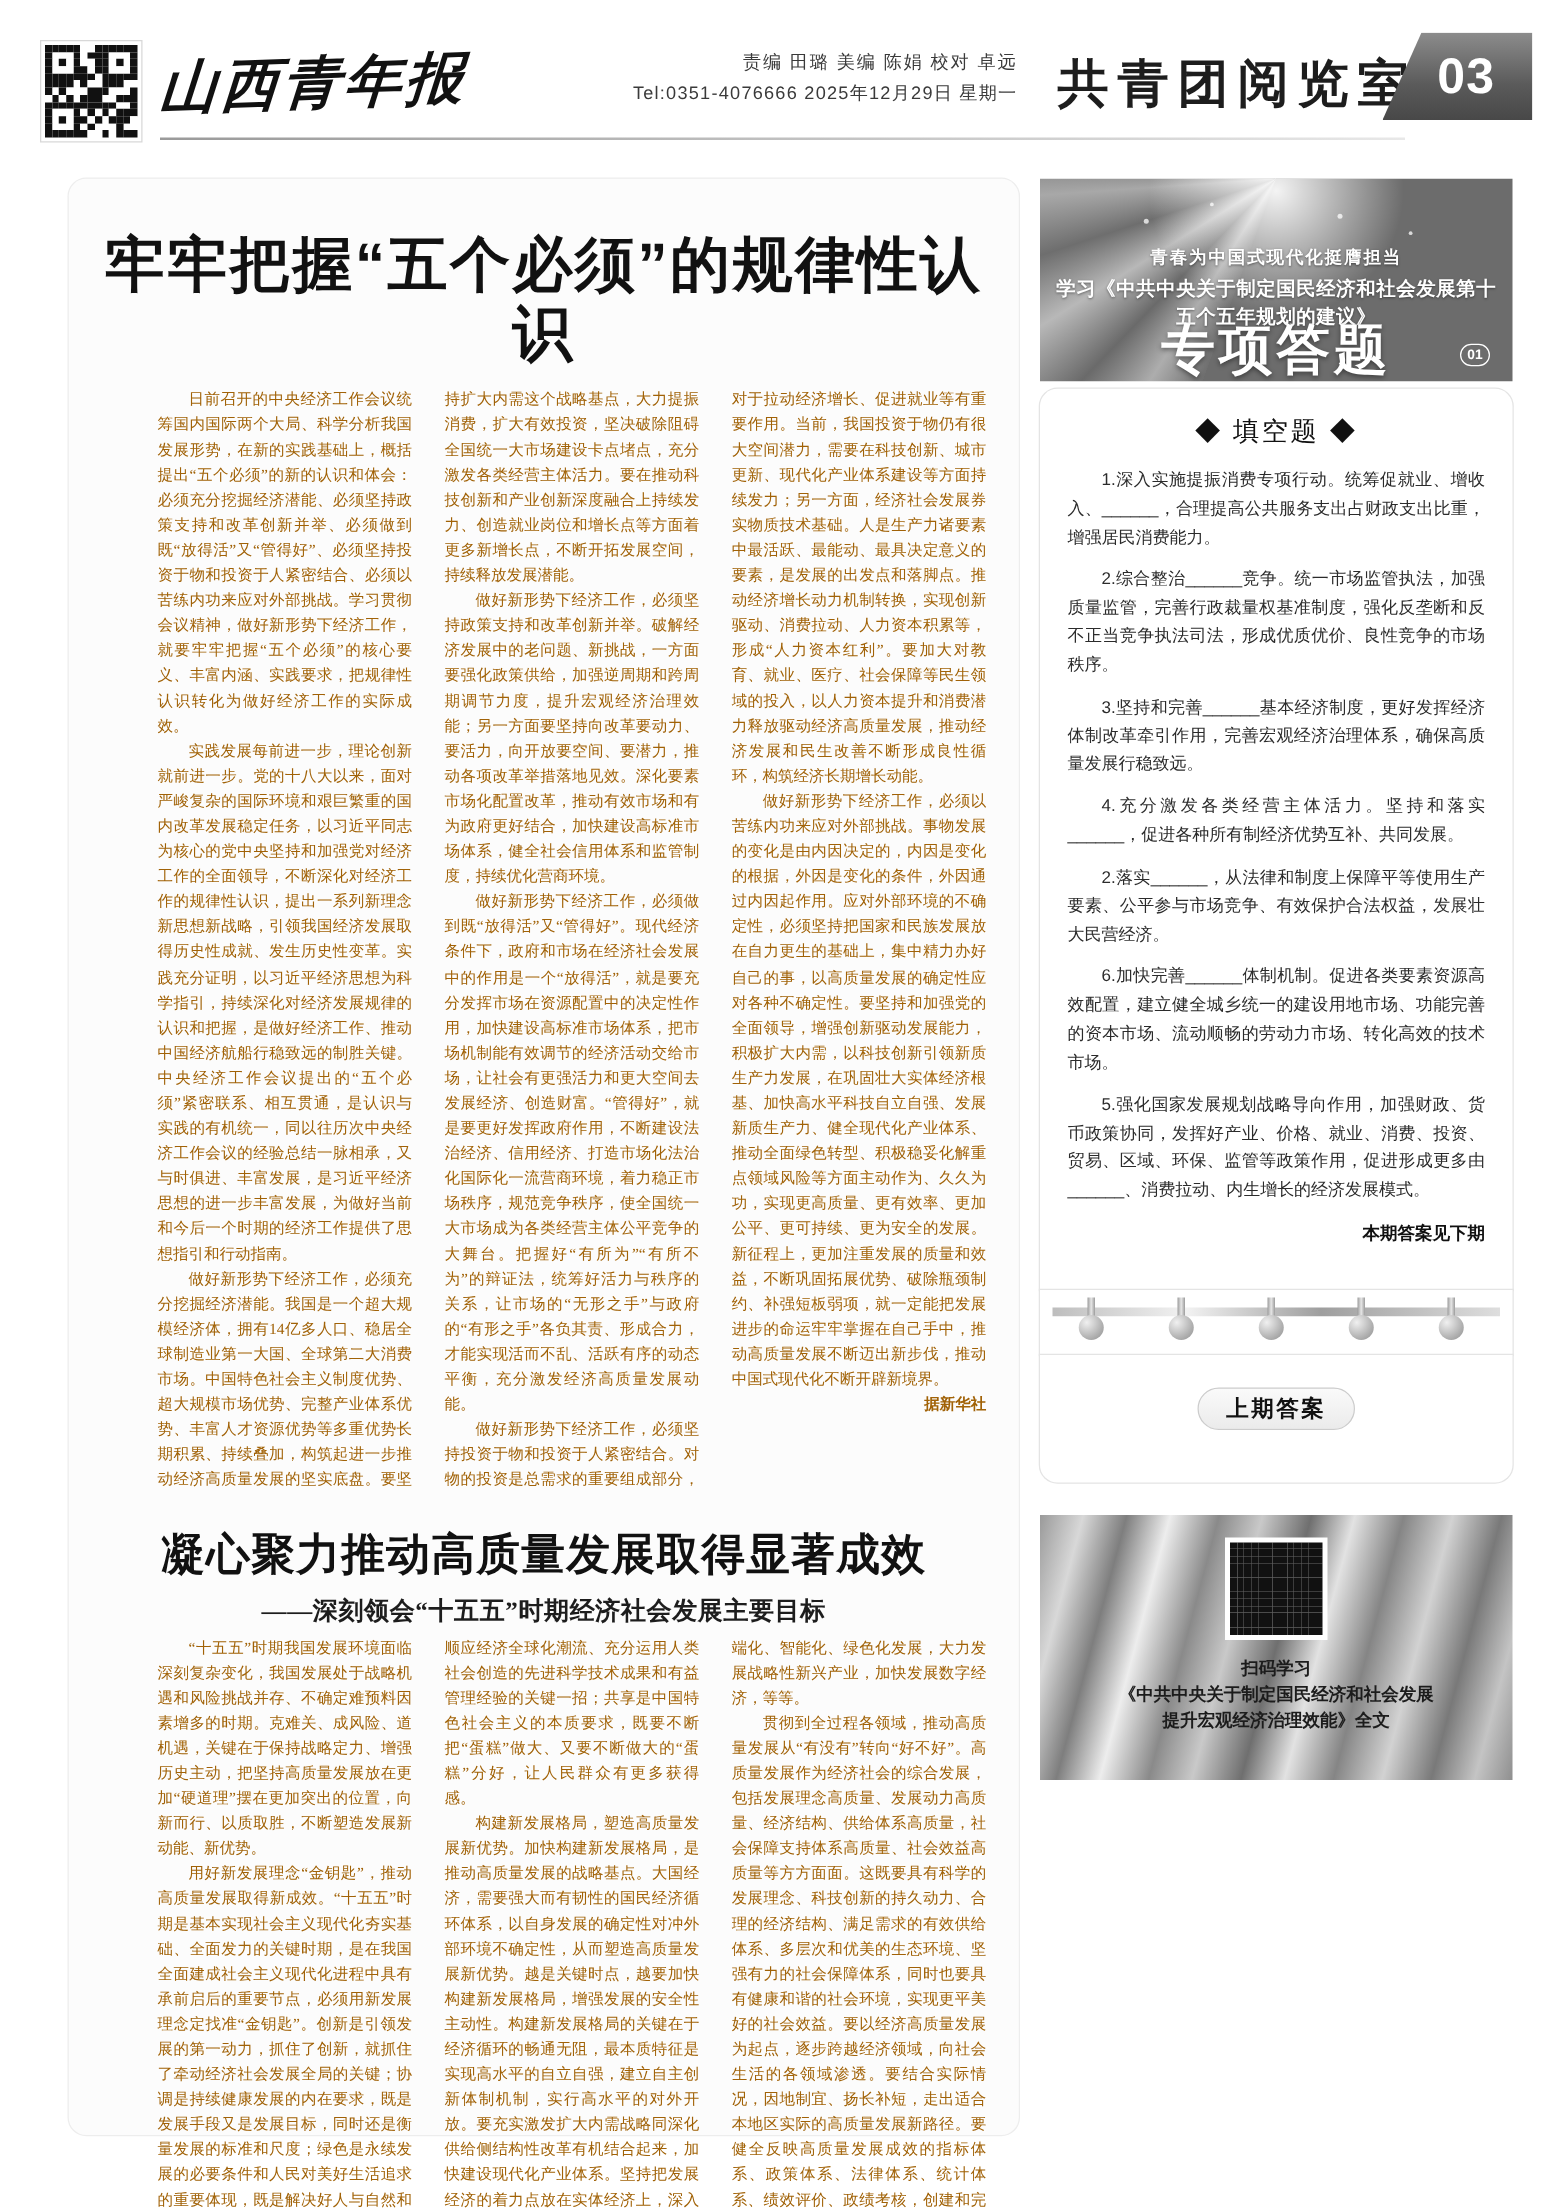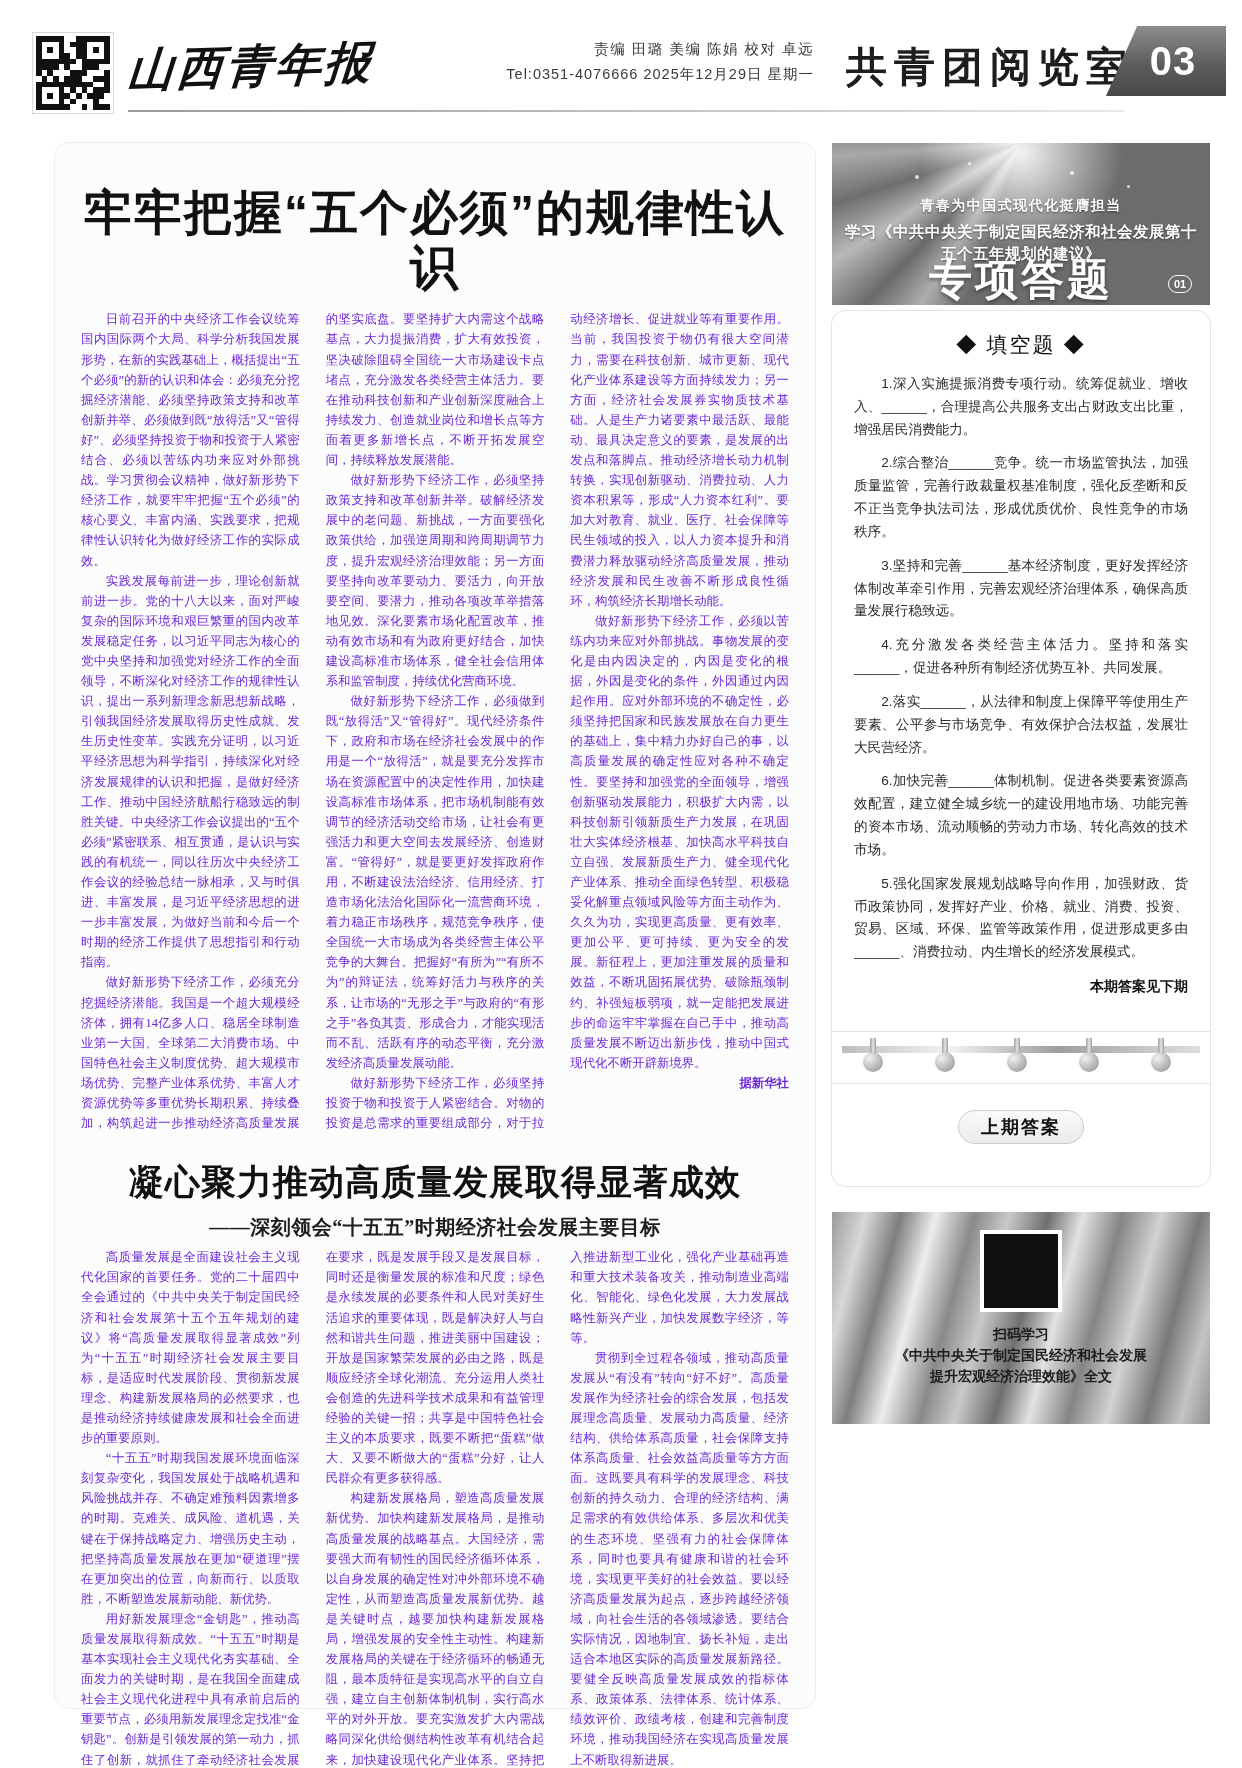--- a/index.html
+++ b/index.html
@@ -65,21 +65,21 @@
   .headline1 {
     text-align: center;
     font-family: "Liberation Sans", "DejaVu Sans", sans-serif;
     font-size: 48px; font-weight: 700; letter-spacing: 2px; color: #111;
     margin: 16px 0 14px 0; line-height: 1.15;
   }
 
   .cols3 {
     column-count: 3; column-gap: 26px; column-rule: 0;
     font-size: 12.4px; line-height: 1.62; text-align: justify;
-    color: #6d28d9; font-family: "Liberation Serif", "DejaVu Serif", serif;
+    color: #a16207; font-family: "Liberation Serif", "DejaVu Serif", serif; margin-left: 45px;
   }
   .cols3 p { text-indent: 2em; margin: 0; }
   .cols3 p.src { text-indent: 0; text-align: right; font-weight: 700; }
 
   .headline2 {
     text-align: center;
     font-family: "Liberation Sans", "DejaVu Sans", sans-serif;
     font-size: 35px; font-weight: 700; letter-spacing: 1px; color: #111;
     margin: 26px 0 8px 0;
   }
@@ -389,21 +389,20 @@
       <p>做好新形势下经济工作，必须做到既“放得活”又“管得好”。现代经济条件下，政府和市场在经济社会发展中的作用是一个“放得活”，就是要充分发挥市场在资源配置中的决定性作用，加快建设高标准市场体系，把市场机制能有效调节的经济活动交给市场，让社会有更强活力和更大空间去发展经济、创造财富。“管得好”，就是要更好发挥政府作用，不断建设法治经济、信用经济、打造市场化法治化国际化一流营商环境，着力稳正市场秩序，规范竞争秩序，使全国统一大市场成为各类经营主体公平竞争的大舞台。把握好“有所为”“有所不为”的辩证法，统筹好活力与秩序的关系，让市场的“无形之手”与政府的“有形之手”各负其责、形成合力，才能实现活而不乱、活跃有序的动态平衡，充分激发经济高质量发展动能。</p>
       <p>做好新形势下经济工作，必须坚持投资于物和投资于人紧密结合。对物的投资是总需求的重要组成部分，对于拉动经济增长、促进就业等有重要作用。当前，我国投资于物仍有很大空间潜力，需要在科技创新、城市更新、现代化产业体系建设等方面持续发力；另一方面，经济社会发展券实物质技术基础。人是生产力诸要素中最活跃、最能动、最具决定意义的要素，是发展的出发点和落脚点。推动经济增长动力机制转换，实现创新驱动、消费拉动、人力资本积累等，形成“人力资本红利”。要加大对教育、就业、医疗、社会保障等民生领域的投入，以人力资本提升和消费潜力释放驱动经济高质量发展，推动经济发展和民生改善不断形成良性循环，构筑经济长期增长动能。</p>
       <p>做好新形势下经济工作，必须以苦练内功来应对外部挑战。事物发展的变化是由内因决定的，内因是变化的根据，外因是变化的条件，外因通过内因起作用。应对外部环境的不确定性，必须坚持把国家和民族发展放在自力更生的基础上，集中精力办好自己的事，以高质量发展的确定性应对各种不确定性。要坚持和加强党的全面领导，增强创新驱动发展能力，积极扩大内需，以科技创新引领新质生产力发展，在巩固壮大实体经济根基、加快高水平科技自立自强、发展新质生产力、健全现代化产业体系、推动全面绿色转型、积极稳妥化解重点领域风险等方面主动作为、久久为功，实现更高质量、更有效率、更加公平、更可持续、更为安全的发展。新征程上，更加注重发展的质量和效益，不断巩固拓展优势、破除瓶颈制约、补强短板弱项，就一定能把发展进步的命运牢牢掌握在自己手中，推动高质量发展不断迈出新步伐，推动中国式现代化不断开辟新境界。</p>
       <p class="src">据新华社</p>
     </div>
 
     <h2 class="headline2">凝心聚力推动高质量发展取得显著成效</h2>
     <div class="subhead2">——深刻领会“十五五”时期经济社会发展主要目标</div>
 
     <div class="cols3">
-      <p>高质量发展是全面建设社会主义现代化国家的首要任务。党的二十届四中全会通过的《中共中央关于制定国民经济和社会发展第十五个五年规划的建议》将“高质量发展取得显著成效”列为“十五五”时期经济社会发展主要目标，是适应时代发展阶段、贯彻新发展理念、构建新发展格局的必然要求，也是推动经济持续健康发展和社会全面进步的重要原则。</p>
       <p>“十五五”时期我国发展环境面临深刻复杂变化，我国发展处于战略机遇和风险挑战并存、不确定难预料因素增多的时期。克难关、成风险、道机遇，关键在于保持战略定力、增强历史主动，把坚持高质量发展放在更加“硬道理”摆在更加突出的位置，向新而行、以质取胜，不断塑造发展新动能、新优势。</p>
       <p>用好新发展理念“金钥匙”，推动高质量发展取得新成效。“十五五”时期是基本实现社会主义现代化夯实基础、全面发力的关键时期，是在我国全面建成社会主义现代化进程中具有承前启后的重要节点，必须用新发展理念定找准“金钥匙”。创新是引领发展的第一动力，抓住了创新，就抓住了牵动经济社会发展全局的关键；协调是持续健康发展的内在要求，既是发展手段又是发展目标，同时还是衡量发展的标准和尺度；绿色是永续发展的必要条件和人民对美好生活追求的重要体现，既是解决好人与自然和谐共生问题，推进美丽中国建设；开放是国家繁荣发展的必由之路，既是顺应经济全球化潮流、充分运用人类社会创造的先进科学技术成果和有益管理经验的关键一招；共享是中国特色社会主义的本质要求，既要不断把“蛋糕”做大、又要不断做大的“蛋糕”分好，让人民群众有更多获得感。</p>
       <p>构建新发展格局，塑造高质量发展新优势。加快构建新发展格局，是推动高质量发展的战略基点。大国经济，需要强大而有韧性的国民经济循环体系，以自身发展的确定性对冲外部环境不确定性，从而塑造高质量发展新优势。越是关键时点，越要加快构建新发展格局，增强发展的安全性主动性。构建新发展格局的关键在于经济循环的畅通无阻，最本质特征是实现高水平的自立自强，建立自主创新体制机制，实行高水平的对外开放。要充实激发扩大内需战略同深化供给侧结构性改革有机结合起来，加快建设现代化产业体系。坚持把发展经济的着力点放在实体经济上，深入推进新型工业化，强化产业基础再造和重大技术装备攻关，推动制造业高端化、智能化、绿色化发展，大力发展战略性新兴产业，加快发展数字经济，等等。</p>
       <p>贯彻到全过程各领域，推动高质量发展从“有没有”转向“好不好”。高质量发展作为经济社会的综合发展，包括发展理念高质量、发展动力高质量、经济结构、供给体系高质量，社会保障支持体系高质量、社会效益高质量等方方面面。这既要具有科学的发展理念、科技创新的持久动力、合理的经济结构、满足需求的有效供给体系、多层次和优美的生态环境、坚强有力的社会保障体系，同时也要具有健康和谐的社会环境，实现更平美好的社会效益。要以经济高质量发展为起点，逐步跨越经济领域，向社会生活的各领域渗透。要结合实际情况，因地制宜、扬长补短，走出适合本地区实际的高质量发展新路径。要健全反映高质量发展成效的指标体系、政策体系、法律体系、统计体系、绩效评价、政绩考核，创建和完善制度环境，推动我国经济在实现高质量发展上不断取得新进展。</p>
 
     </div>
   </div>
 
   <div class="sidebar">
 

